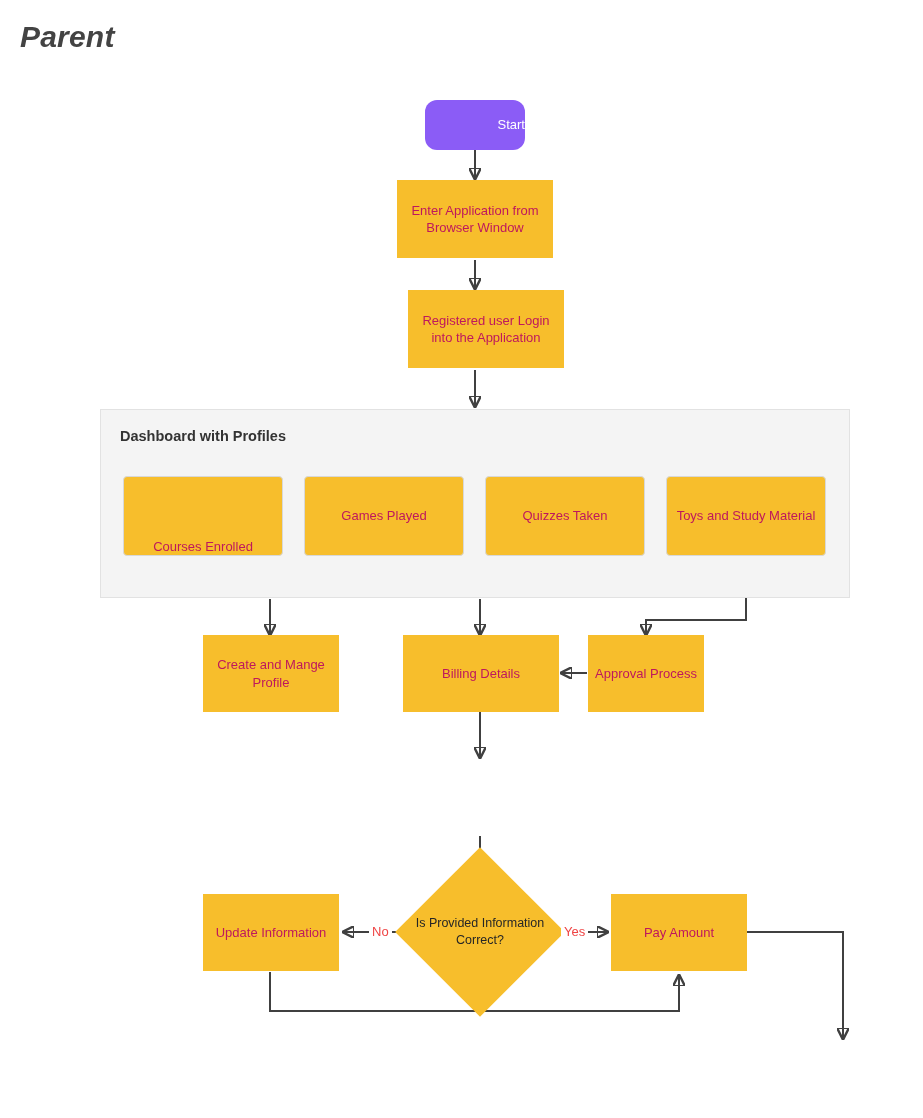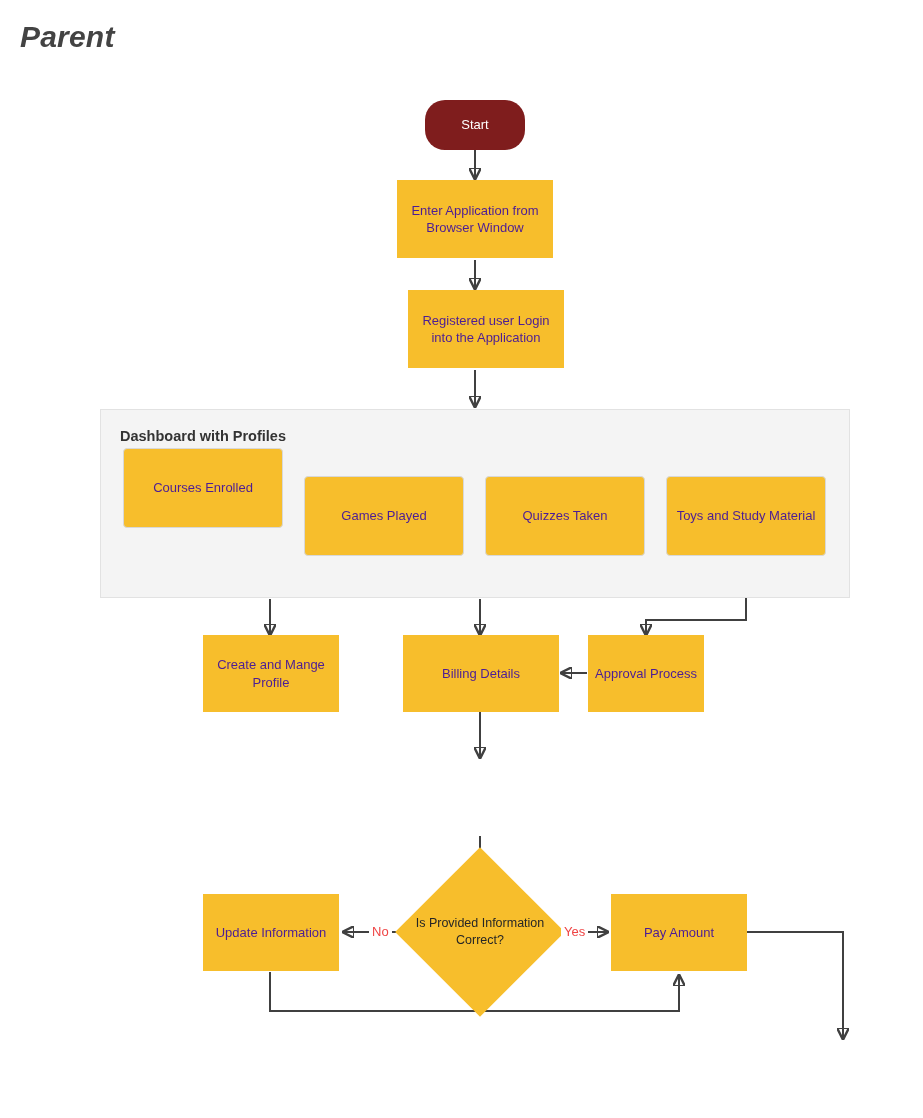--- a/index.html
+++ b/index.html
@@ -45,29 +45,30 @@
   
   .node {
     position: absolute;
     box-sizing: border-box;
     display: flex;
     align-items: center;
     justify-content: center;
     text-align: center;
     font-size: 13px;
     line-height: 1.32;
-    color: #4c1d95;
+    color: #be185d;
   }
   .node-amber {
     background: #F7BE2C;
   }
   .node-start {
-    background: #7f1d1d;
+    background: #8b5cf6;
     color: #ffffff;
-    border-radius: 20px;
+    border-radius: 12px;
+    justify-content: flex-end;
   }
   .tile {
     background: #F7BE2C;
     border: 1px solid #d8d8d8;
     border-radius: 4px;
     box-sizing: border-box;
   }
   
   #dashboard-group {
     position: absolute;
@@ -177,21 +178,21 @@
     <span>Enter Application from Browser Window</span>
   </div>
 
   <div class="node node-amber" style="left:397px; top:290px; width:156px; height:78px; padding:0 10px;margin-left:11px;">
     <span>Registered user Login into the Application</span>
   </div>
 
   <div id="dashboard-group"></div>
   <div id="dashboard-title">Dashboard with Profiles</div>
 
-  <div class="node tile" style="left:123px; top:448px; width:160px; height:80px;">
+  <div class="node tile" style="left:123px; top:476px; width:160px; height:80px;align-items:flex-end;">
     <span>Courses Enrolled</span>
   </div>
   <div class="node tile" style="left:304px; top:476px; width:160px; height:80px;">
     <span>Games Played</span>
   </div>
   <div class="node tile" style="left:485px; top:476px; width:160px; height:80px;">
     <span>Quizzes Taken</span>
   </div>
   <div class="node tile" style="left:666px; top:476px; width:160px; height:80px;">
     <span>Toys and Study Material</span>

